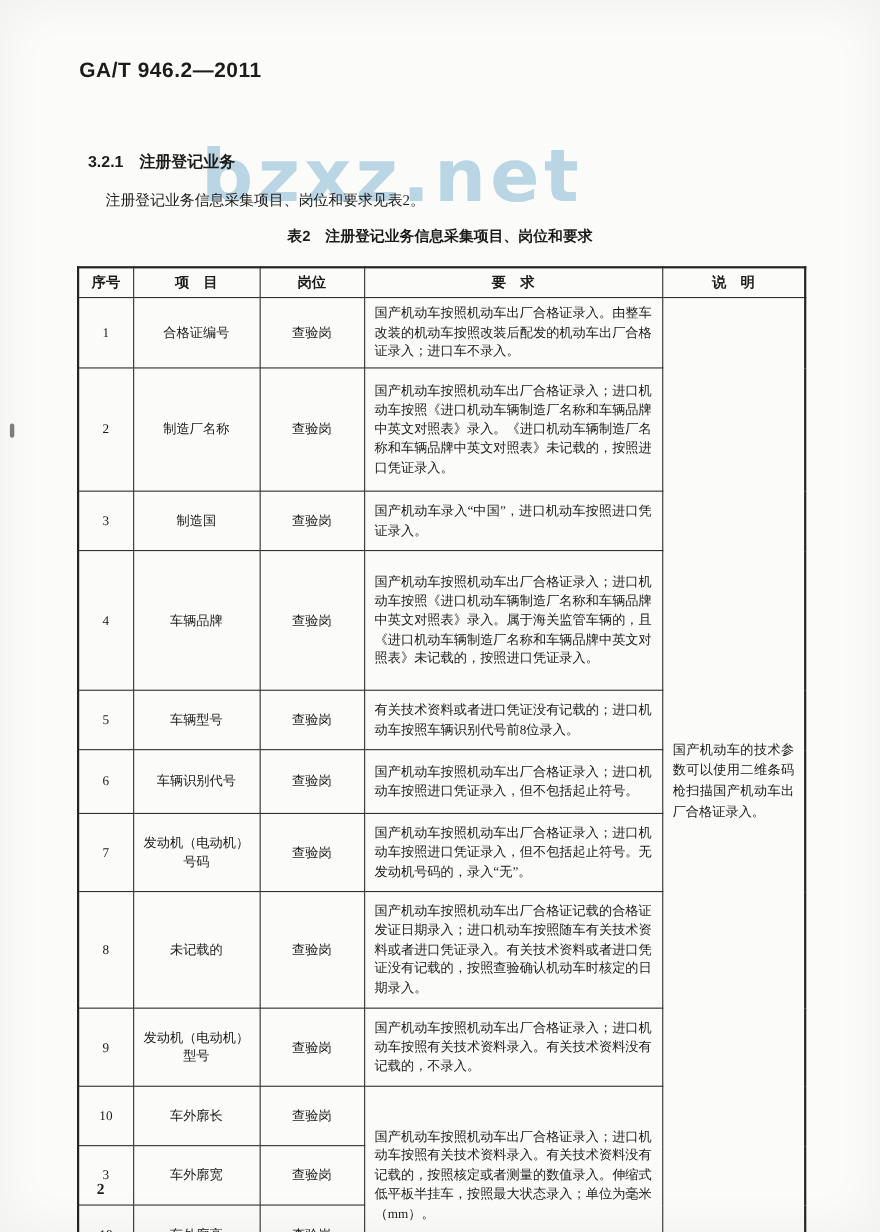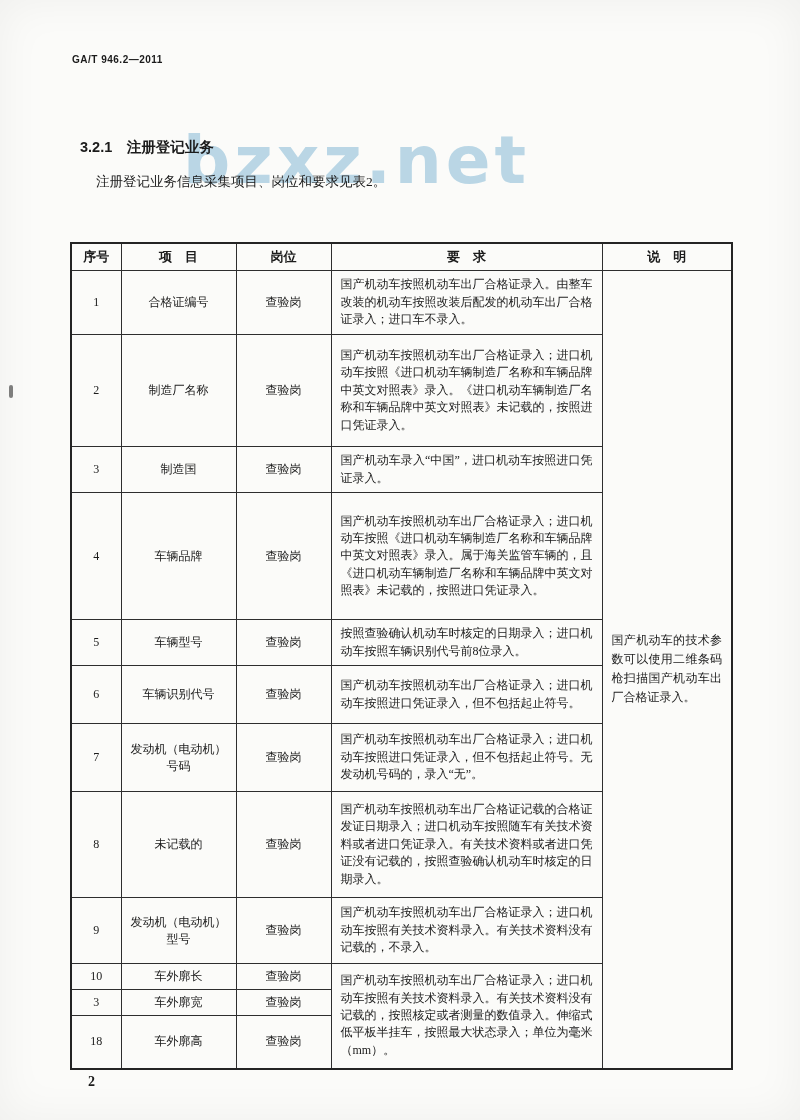--- a/index.html
+++ b/index.html
@@ -12,21 +12,21 @@
     position: relative;
     width: 800px; height: 1120px;
     background: #fbfbf9;
     color: #1b1b1b;
     overflow: hidden;
     box-shadow: inset 0 0 45px rgba(0,0,0,0.05);
   }
   .doc-number {
     position: absolute; left: 72px; top: 54px;
     font-family: "Liberation Sans", "DejaVu Sans", sans-serif;
-    font-size: 10px; font-weight: bold; letter-spacing: 0.5px;
+    font-size: 19px; font-weight: bold; letter-spacing: 0.5px;
   }
   .h-section {
     position: absolute; left: 69px; top: 104px;
     font-family: "Liberation Sans", "DejaVu Sans", sans-serif;
     font-size: 14.5px; font-weight: bold;
   }
   .h-subsection {
     position: absolute; left: 80px; top: 138px;
     font-family: "Liberation Sans", "DejaVu Sans", sans-serif;
     font-size: 14.5px; font-weight: bold;
@@ -50,21 +50,21 @@
   th, td { border: 1px solid #2e2e2e; }
   th {
     font-size: 13px; font-weight: bold; height: 24px;
     text-align: center; vertical-align: middle; padding: 1px 2px;
   }
   td {
     font-size: 12px; vertical-align: middle; padding: 3px 6px;
     word-break: break-all;
   }
   .c-no, .c-item, .c-post { text-align: center; }
-  .c-item { padding: 0 8px; }
+  .c-item { padding: 18px 8px; }
   .c-req  { text-align: justify; line-height: 1.45; padding: 3px 9px; }
   .c-remark { text-align: justify; line-height: 1.6; padding: 4px 9px; vertical-align: middle; }
   tbody tr:nth-child(1)  { height: 64px; }
   tbody tr:nth-child(2)  { height: 112px; }
   tbody tr:nth-child(3)  { height: 46px; }
   tbody tr:nth-child(4)  { height: 127px; }
   tbody tr:nth-child(5)  { height: 46px; }
   tbody tr:nth-child(6)  { height: 58px; }
   tbody tr:nth-child(7)  { height: 68px; }
   tbody tr:nth-child(8)  { height: 106px; }
@@ -96,20 +96,21 @@
 
   <div class="watermark" style="color: rgb(133, 185, 214);">bzxz.net</div>
 
   <div class="doc-number">GA/T 946.2—2011</div>
 
 
   <div class="h-subsection">3.2.1　注册登记业务</div>
 
   <div class="intro">注册登记业务信息采集项目、岗位和要求见表2。</div>
 
+  <div class="caption">表2　注册登记业务信息采集项目、岗位和要求</div>
 
   <div class="table-wrap">
     <table>
       <colgroup>
         <col style="width:50px">
         <col style="width:115px">
         <col style="width:95px">
         <col style="width:271px">
         <col style="width:130px">
       </colgroup>
@@ -145,21 +146,21 @@
           <tr>
             <td class="c-no">4</td>
             <td class="c-item">车辆品牌</td>
             <td class="c-post">查验岗</td>
             <td class="c-req">国产机动车按照机动车出厂合格证录入；进口机动车按照《进口机动车辆制造厂名称和车辆品牌中英文对照表》录入。属于海关监管车辆的，且《进口机动车辆制造厂名称和车辆品牌中英文对照表》未记载的，按照进口凭证录入。</td>
           </tr>
           <tr>
             <td class="c-no">5</td>
             <td class="c-item">车辆型号</td>
             <td class="c-post">查验岗</td>
-            <td class="c-req">按照查验确认机动车时核定的日期录入；进口机动车按照车辆识别代号前8位录入。</td>
+            <td class="c-req">有关技术资料或者进口凭证没有记载的；进口机动车按照车辆识别代号前8位录入。</td>
           </tr>
           <tr>
             <td class="c-no">6</td>
             <td class="c-item">车辆识别代号</td>
             <td class="c-post">查验岗</td>
             <td class="c-req">国产机动车按照机动车出厂合格证录入；进口机动车按照进口凭证录入，但不包括起止符号。</td>
           </tr>
           <tr>
             <td class="c-no">7</td>
             <td class="c-item">发动机（电动机）号码</td>

